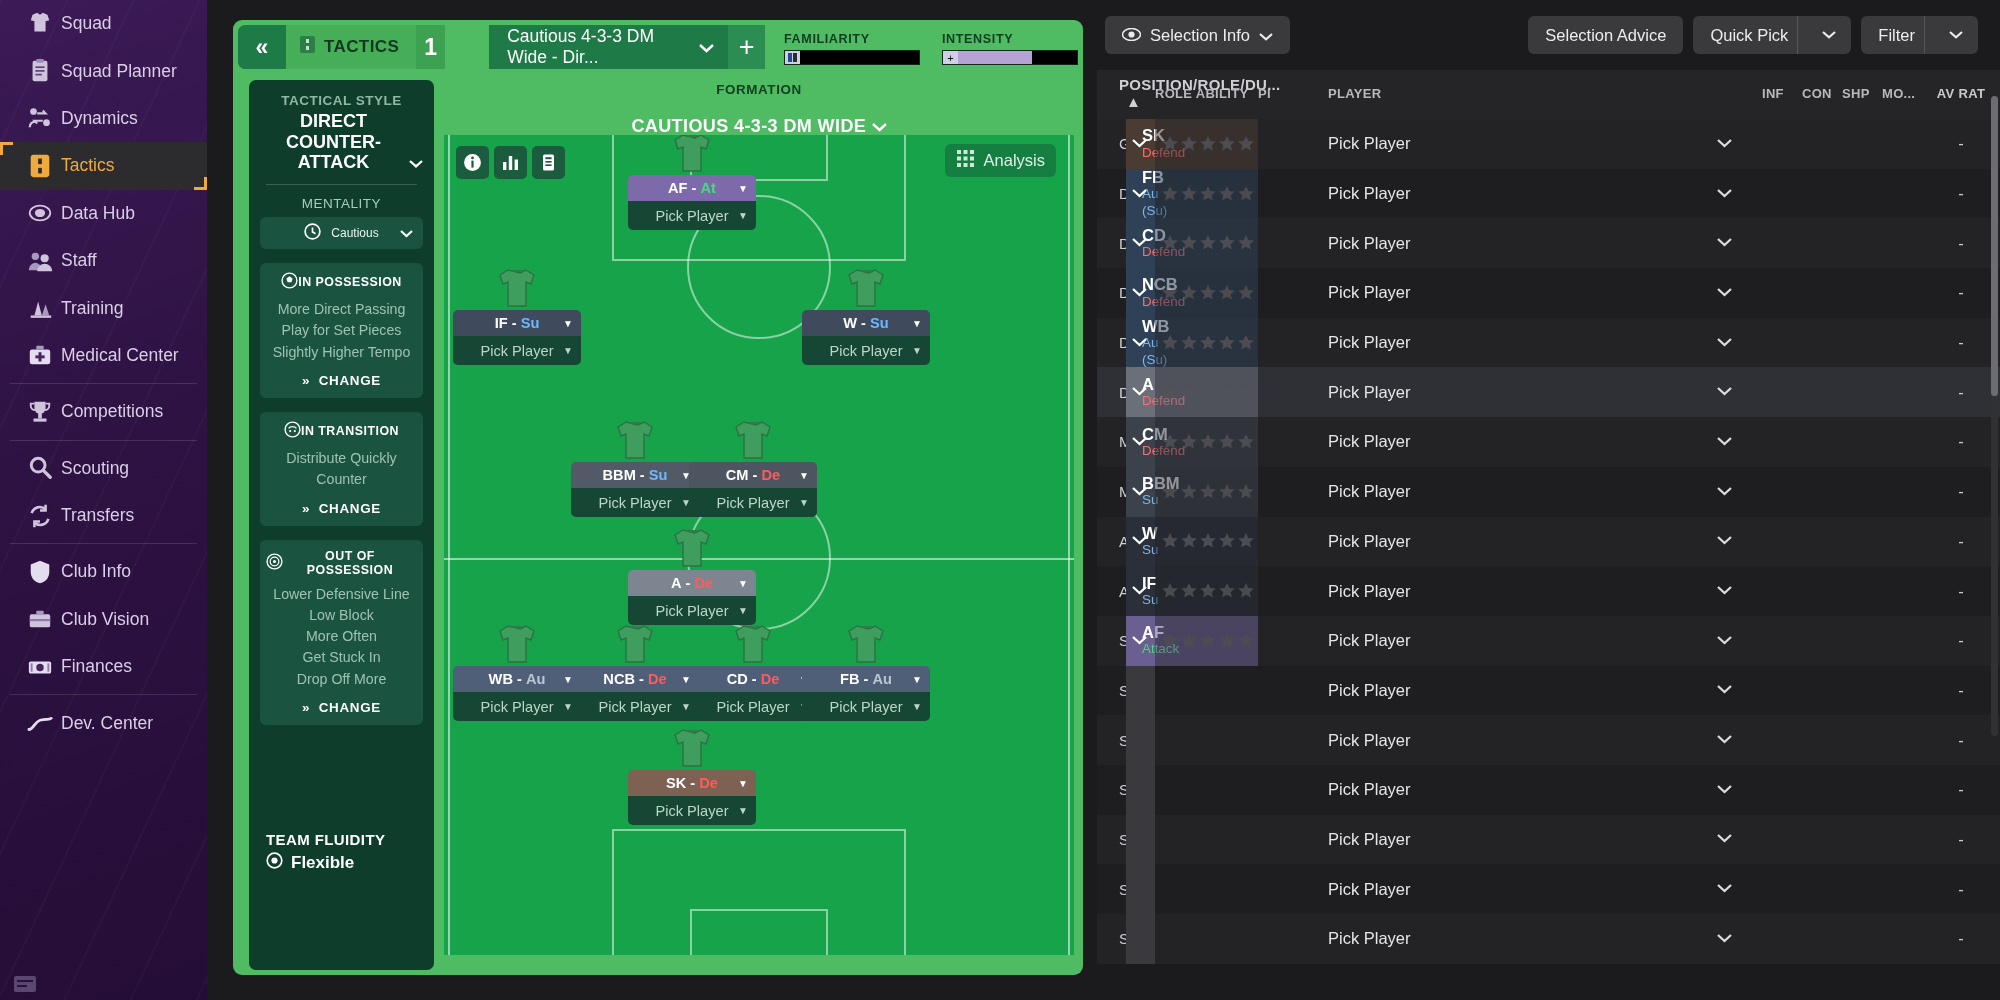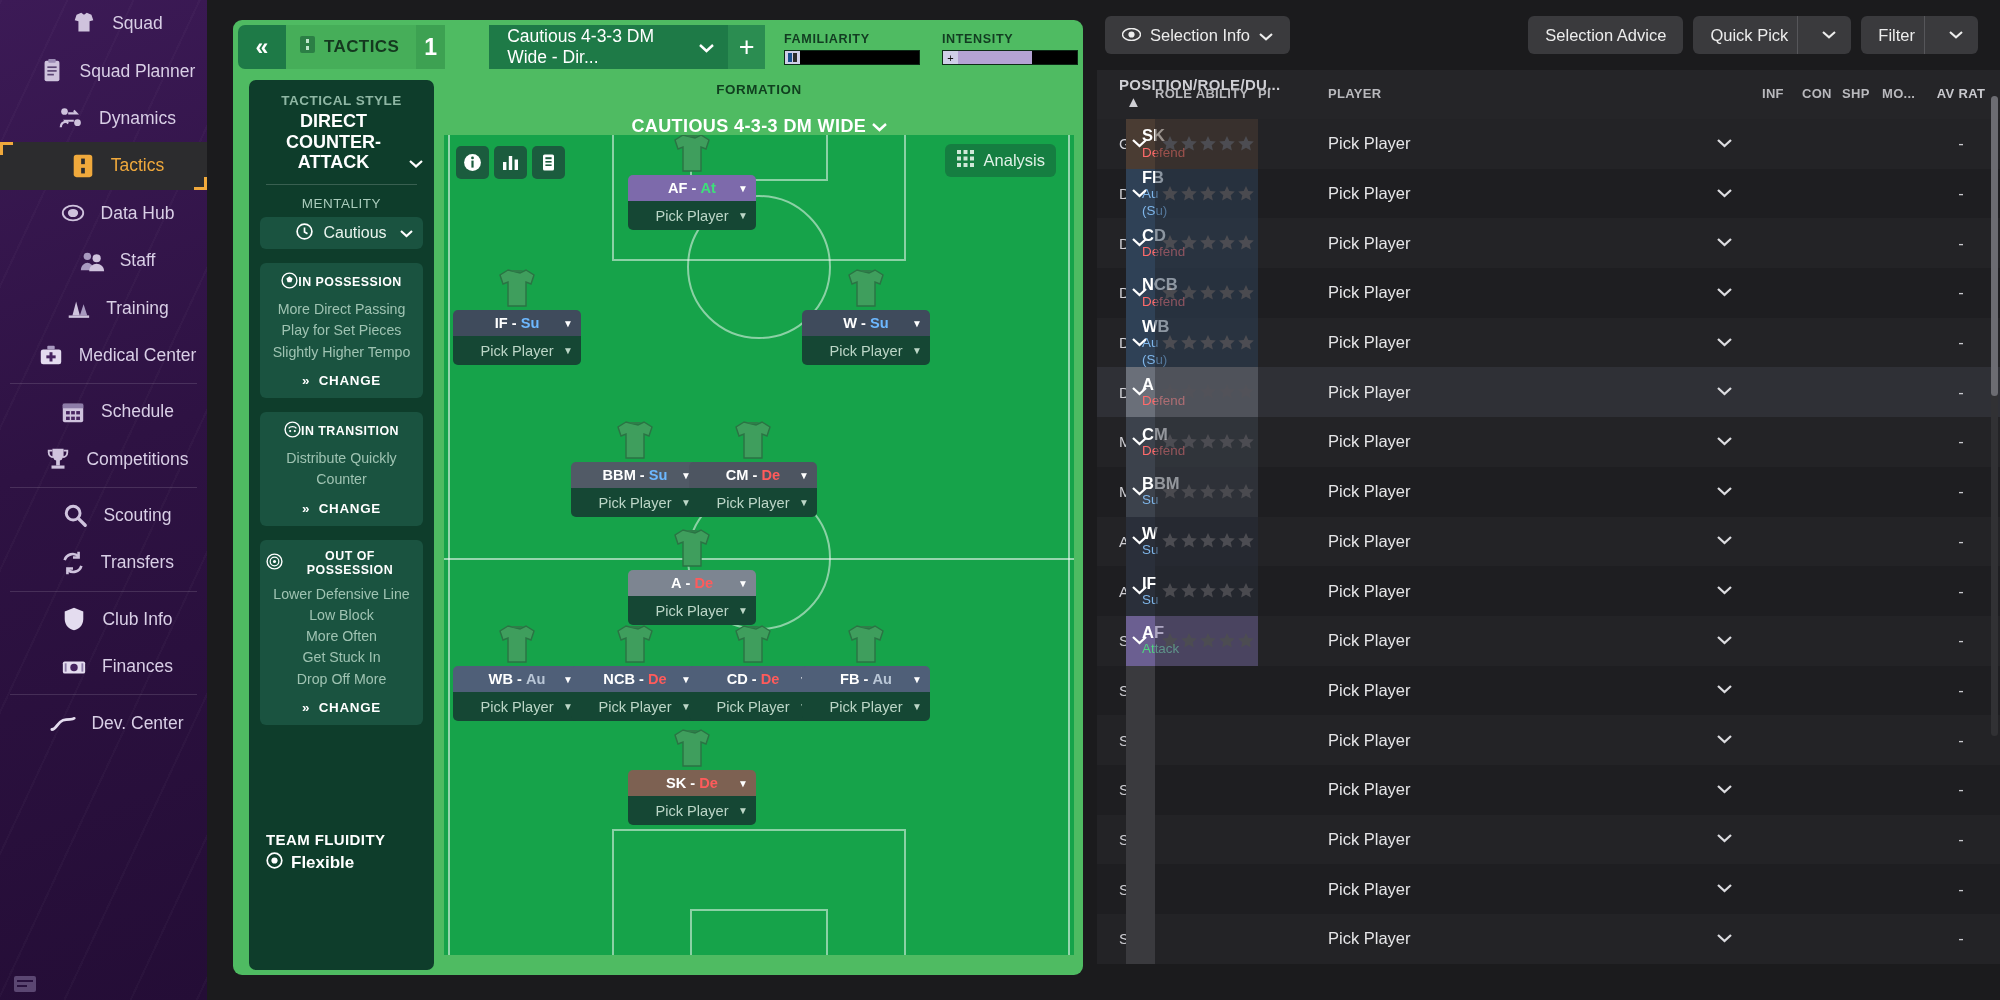--- a/index.html
+++ b/index.html
@@ -8,21 +8,21 @@
   #app { position:relative; width:2000px; height:1000px; display:flex; }
 
   
   .sidebar { width:207px; height:1000px; flex:0 0 207px; position:relative;
     background:linear-gradient(160deg,#3c1a56 0%,#2e1243 45%,#240d36 100%);
     padding-top:0; overflow:hidden; }
   .sidebar::after{content:"";position:absolute;inset:0;
     background:repeating-linear-gradient(115deg,rgba(255,255,255,.025) 0 2px,rgba(255,255,255,0) 2px 60px);
     pointer-events:none;}
   .nav-item{position:relative;height:47.4px;display:flex;align-items:center;
-    padding-left:26px;gap:14px;color:#d9cfe6;font-size:17.5px;z-index:2;justify-content:center;}
+    padding-left:26px;gap:7px;color:#d9cfe6;font-size:17.5px;z-index:2;}
   .nav-item .ico{width:28px;height:26px;display:flex;align-items:center;justify-content:center;
     flex:0 0 28px;}
   .nav-item svg{display:block;}
   .nav-item.active{background:#2c2c2e;color:#f2a93b;}
   .nav-item.active .lbl{color:#f0a93c;}
   .nav-item.active::before{content:"";position:absolute;left:0;top:0;width:10px;height:10px;
     border-left:3px solid #f0a93c;border-top:3px solid #f0a93c;}
   .nav-item.active::after{content:"";position:absolute;right:0;bottom:0;width:10px;height:10px;
     border-right:3px solid #f0a93c;border-bottom:3px solid #f0a93c;}
   .nav-sep{height:1px;background:rgba(255,255,255,.13);margin:4px 10px;z-index:2;position:relative;}
@@ -58,21 +58,21 @@
   .tsp{position:absolute;left:11px;top:55px;width:185px;height:890px;background:#0e3d2b;
     border-radius:7px;padding:13px 11px;color:#cfe4d8;}
   .tsp h4{font-size:13.5px;font-weight:bold;color:#8fb7a4;letter-spacing:.5px;text-align:center;}
   .tsp .style{font-size:18px;font-weight:bold;color:#fff;text-align:center;line-height:1.15;
     margin-top:3px;padding-right:16px;position:relative;}
   .tsp .style .cv{position:absolute;right:0;bottom:2px;font-size:14px;color:#fff;}
   .tsp hr{border:0;border-top:1px solid rgba(255,255,255,.18);margin:11px 6px;}
   .ment-title{font-size:13.5px;font-weight:normal;color:#a9cbbb;letter-spacing:.5px;text-align:center;
     margin-bottom:6px;}
   .ment-box{background:#1a5340;border-radius:6px;height:32px;display:flex;align-items:center;
-    justify-content:center;gap:10px;color:#eaf4ee;font-size:16px;position:relative;}
+    justify-content:center;gap:10px;color:#eaf4ee;font-size:12px;position:relative;}
   .ment-box .cv{position:absolute;right:10px;font-size:13px;}
   .phase{background:#1a5340;border-radius:6px;margin-top:14px;padding:9px 6px 10px;text-align:center;}
   .phase .ph-h{display:flex;align-items:center;justify-content:center;
     font-size:12.4px;font-weight:bold;color:#fff;letter-spacing:.5px;}
   .phase .ins{font-size:14.2px;color:#9fc3b2;margin-top:7px;line-height:1.5;}
   .phase .chg{margin-top:10px;font-size:13.4px;font-weight:bold;color:#fff;letter-spacing:.7px;}
   .phase .chg i{font-style:normal;margin-right:4px;}
   .fluid{position:absolute;left:11px;bottom:96px;width:185px;padding:0 6px;}
   .fluid .t{font-size:15px;font-weight:bold;color:#fff;letter-spacing:.4px;}
   .fluid .v{font-size:17px;font-weight:bold;color:#fff;margin-top:4px;display:flex;
@@ -224,37 +224,20 @@
             <rect x="12.4" y="11" width="3.2" height="10" fill="#46245f"></rect>
             <rect x="9" y="14.4" width="10" height="3.2" fill="#46245f"></rect>
           </svg>
         </span>
         <span class="lbl">Medical Center</span>
       </div>
       <div class="nav-sep"></div>
       <div class="nav-item">
         <span class="ico">
           <svg width="26" height="26" viewBox="0 0 28 28">
-            <rect x="3" y="5" width="22" height="20" rx="2" fill="#cfc3dd"></rect>
-            <rect x="3" y="5" width="22" height="5" fill="#8d7ca8"></rect>
-            <g fill="#46245f">
-              <rect x="6.5" y="13" width="4" height="3.6"></rect>
-              <rect x="12" y="13" width="4" height="3.6"></rect>
-              <rect x="17.5" y="13" width="4" height="3.6"></rect>
-              <rect x="6.5" y="19" width="4" height="3.6"></rect>
-              <rect x="12" y="19" width="4" height="3.6"></rect>
-              <rect x="17.5" y="19" width="4" height="3.6"></rect>
-            </g>
-          </svg>
-        </span>
-        <span class="lbl">Schedule</span>
-      </div>
-      <div class="nav-item">
-        <span class="ico">
-          <svg width="26" height="26" viewBox="0 0 28 28">
             <path d="M8 3h12v7a6 6 0 01-12 0z" fill="#cfc3dd"></path>
             <path d="M8 5H4v2a5 5 0 005 5M20 5h4v2a5 5 0 01-5 5" stroke="#cfc3dd" stroke-width="2" fill="none"></path>
             <rect x="12" y="15" width="4" height="6" fill="#cfc3dd"></rect>
             <rect x="7" y="21" width="14" height="3.4" fill="#cfc3dd"></rect>
           </svg>
         </span>
         <span class="lbl">Competitions</span>
       </div>
       <div class="nav-sep"></div>
       <div class="nav-item">
@@ -277,20 +260,30 @@
         <span class="lbl">Transfers</span>
       </div>
       <div class="nav-sep"></div>
       <div class="nav-item">
         <span class="ico">
           <svg width="26" height="26" viewBox="0 0 28 28">
             <path d="M14 2l10 4v8c0 7-5 11-10 12C9 25 4 21 4 14V6z" fill="#e4dcef"></path>
           </svg>
         </span>
         <span class="lbl">Club Info</span>
+      </div>
+      <div class="nav-item">
+        <span class="ico">
+          <svg width="26" height="26" viewBox="0 0 28 28">
+            <rect x="3" y="9" width="22" height="14" rx="2" fill="#cfc3dd"></rect>
+            <rect x="10" y="5" width="8" height="4" rx="1" fill="#a899c0"></rect>
+            <rect x="3" y="14" width="22" height="2.4" fill="#8d7ca8"></rect>
+          </svg>
+        </span>
+        <span class="lbl">Club Vision</span>
       </div>
       <div class="nav-item">
         <span class="ico">
           <svg width="26" height="26" viewBox="0 0 28 28">
             <rect x="2" y="8" width="24" height="13" rx="2" fill="#e4dcef"></rect>
             <ellipse cx="14" cy="14.5" rx="4" ry="4" fill="#46245f"></ellipse>
             <rect x="4" y="10" width="2" height="9" fill="#8d7ca8"></rect>
             <rect x="22" y="10" width="2" height="9" fill="#8d7ca8"></rect>
           </svg>
         </span>

